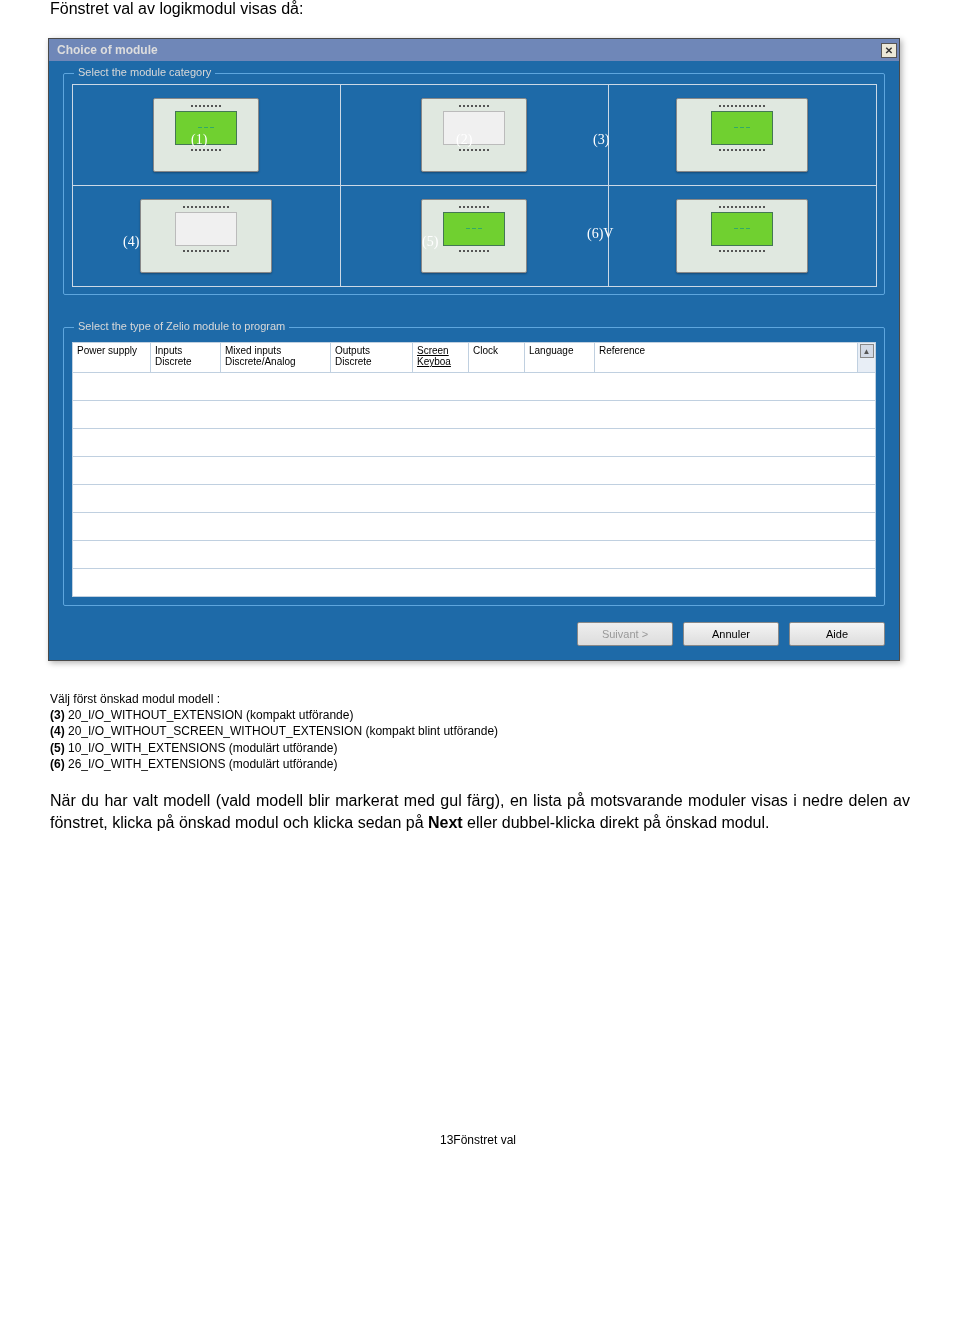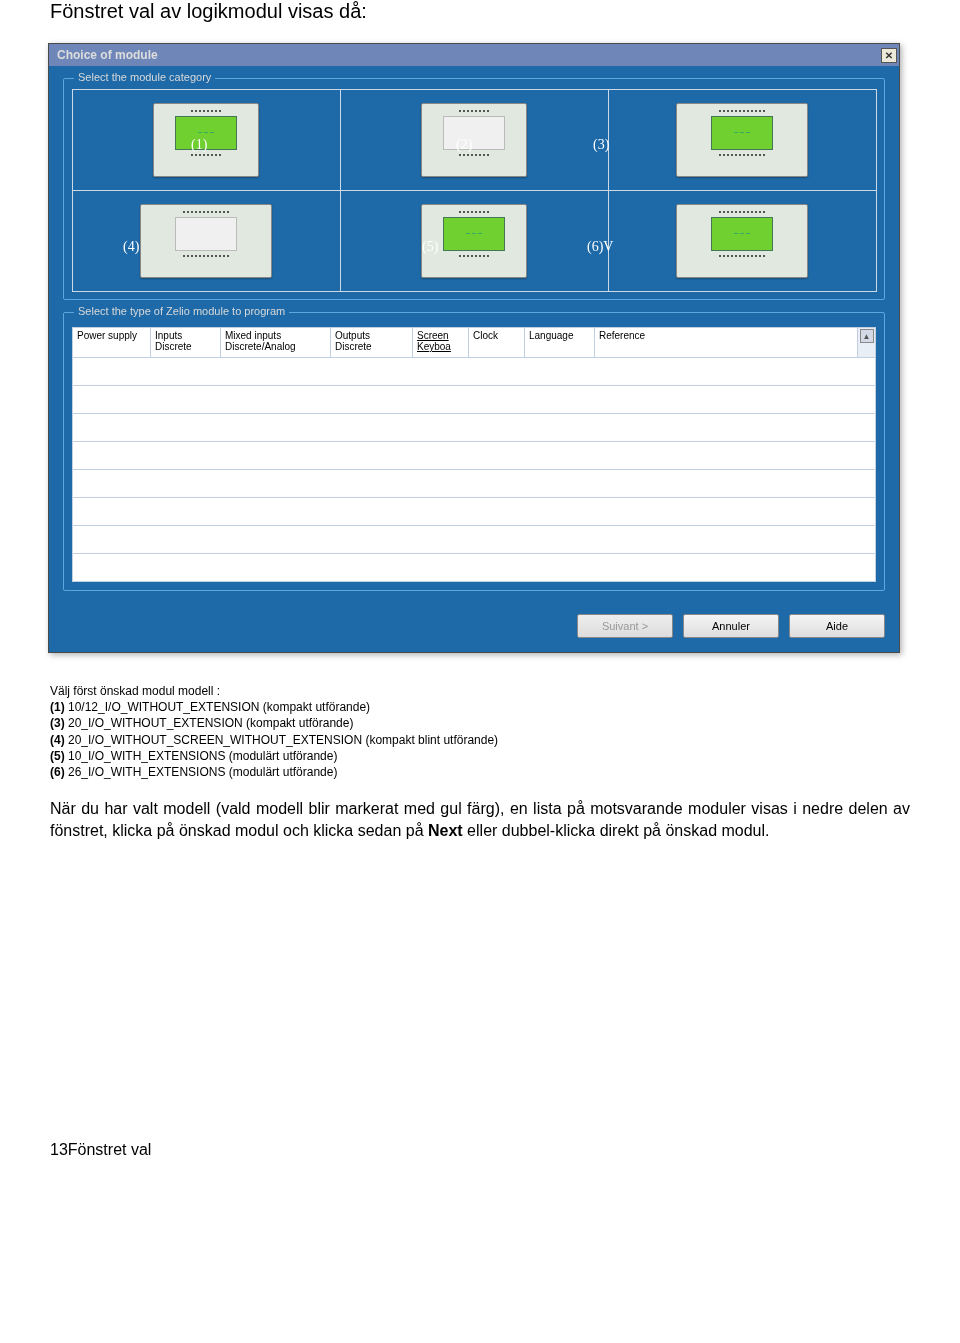--- a/index.html
+++ b/index.html
@@ -10,21 +10,21 @@
     font-size: 16px;
     color: #000;
     background: #fff;
     width: 960px;
   }
   .page {
     padding: 0 50px 40px 50px;
   }
   .intro {
     margin: 0 0 20px 0;
-    font-size: 20px;
+    font-size: 16px;
   }
   
   .dialog {
     width: 852px;
     border: 1px solid #4a4a4a;
     background: #3b82f6;
     box-shadow: 2px 2px 6px rgba(0,0,0,0.3);
     margin-left: -2px;
   }
   .titlebar {
@@ -53,21 +53,21 @@
     color: #333;
   }
   .dialog-body {
     background: #1e6aa8;
     padding: 12px 14px 14px 14px;
   }
   .group {
     border: 1px solid #5ea6de;
     border-radius: 2px;
     position: relative;
-    margin-bottom: 12px;
+    margin-bottom: 32px;
   }
   .group-label {
     position: absolute;
     top: -8px;
     left: 10px;
     background: #1e6aa8;
     color: #d8d8d8;
     font-size: 11px;
     padding: 0 4px;
   }
@@ -171,21 +171,21 @@
   .ztable td {
     border: 1px solid #c0d0e0;
     height: 28px;
     background: #fff;
   }
   
   .button-row {
     display: flex;
     justify-content: flex-end;
     gap: 10px;
-    margin-top: 23px;
+    margin-top: 16px;
   }
   .btn {
     width: 96px;
     height: 24px;
     background: linear-gradient(#f5f5f5,#ddd);
     border: 1px solid #888;
     font-size: 11px;
     color: #000;
     display: flex;
     align-items: center;
@@ -206,22 +206,22 @@
   .legend .b { font-weight: bold; }
   .para {
     margin-top: 18px;
     font-size: 16px;
     line-height: 1.35;
     text-align: justify;
   }
   .foot {
     position: relative;
     margin-top: 300px;
-    text-align: left;
-    font-size: 16px;
+    text-align: center;
+    font-size: 12px;
     padding-right: 4px;
   }
 </style>
 </head>
 <body>
 
 <div class="page">
 
   <p class="intro">Fönstret val av logikmodul visas då:</p>
 
@@ -234,21 +234,21 @@
 
       <div class="group">
         <div class="group-label">Select the module category</div>
         <div class="module-grid" style="position:relative;">
 
           <span class="overlay" style="top:58px; left:127px;">(1)</span>
           <span class="overlay" style="top:58px; left:392px;">(2)</span>
           <span class="overlay" style="top:58px; left:529px;">(3)</span>
           <span class="overlay" style="top:160px; left:59px;">(4)</span>
           <span class="overlay" style="top:160px; left:358px;">(5)</span>
-          <span class="overlay" style="top:160px; left:523px;">(6)V</span>
+          <span class="overlay" style="top:152px; left:523px;">(6)V</span>
 
           <div class="module-cell">
             <div class="module-thumb">
               <div class="term-row">
                   <span></span>
                   <span></span>
                   <span></span>
                   <span></span>
                   <span></span>
                   <span></span>
@@ -490,21 +490,20 @@
         <div class="btn disabled">Suivant &gt;</div>
         <div class="btn">Annuler</div>
         <div class="btn">Aide</div>
       </div>
 
     </div>
   </div>
 
   <div class="legend">
     <p>Välj först önskad modul modell :</p>
-    <p><span class="b">(1)</span><span> 10/12_I/O_WITHOUT_EXTENSION (kompakt utförande)</span></p>
     <p><span class="b">(3)</span><span> 20_I/O_WITHOUT_EXTENSION (kompakt utförande)</span></p>
     <p><span class="b">(4)</span><span> 20_I/O_WITHOUT_SCREEN_WITHOUT_EXTENSION (kompakt blint utförande)</span></p>
     <p><span class="b">(5)</span><span> 10_I/O_WITH_EXTENSIONS (modulärt utförande)</span></p>
     <p><span class="b">(6)</span><span> 26_I/O_WITH_EXTENSIONS (modulärt utförande)</span></p>
   </div>
 
   <p class="para">
     <span>När du har valt modell (vald modell blir markerat med gul färg), en lista på motsvarande moduler visas i nedre delen av fönstret, klicka på önskad modul och klicka sedan på </span><span class="b" style="font-weight:bold;">Next</span><span> eller dubbel-klicka direkt på önskad modul.</span>
   </p>
 

